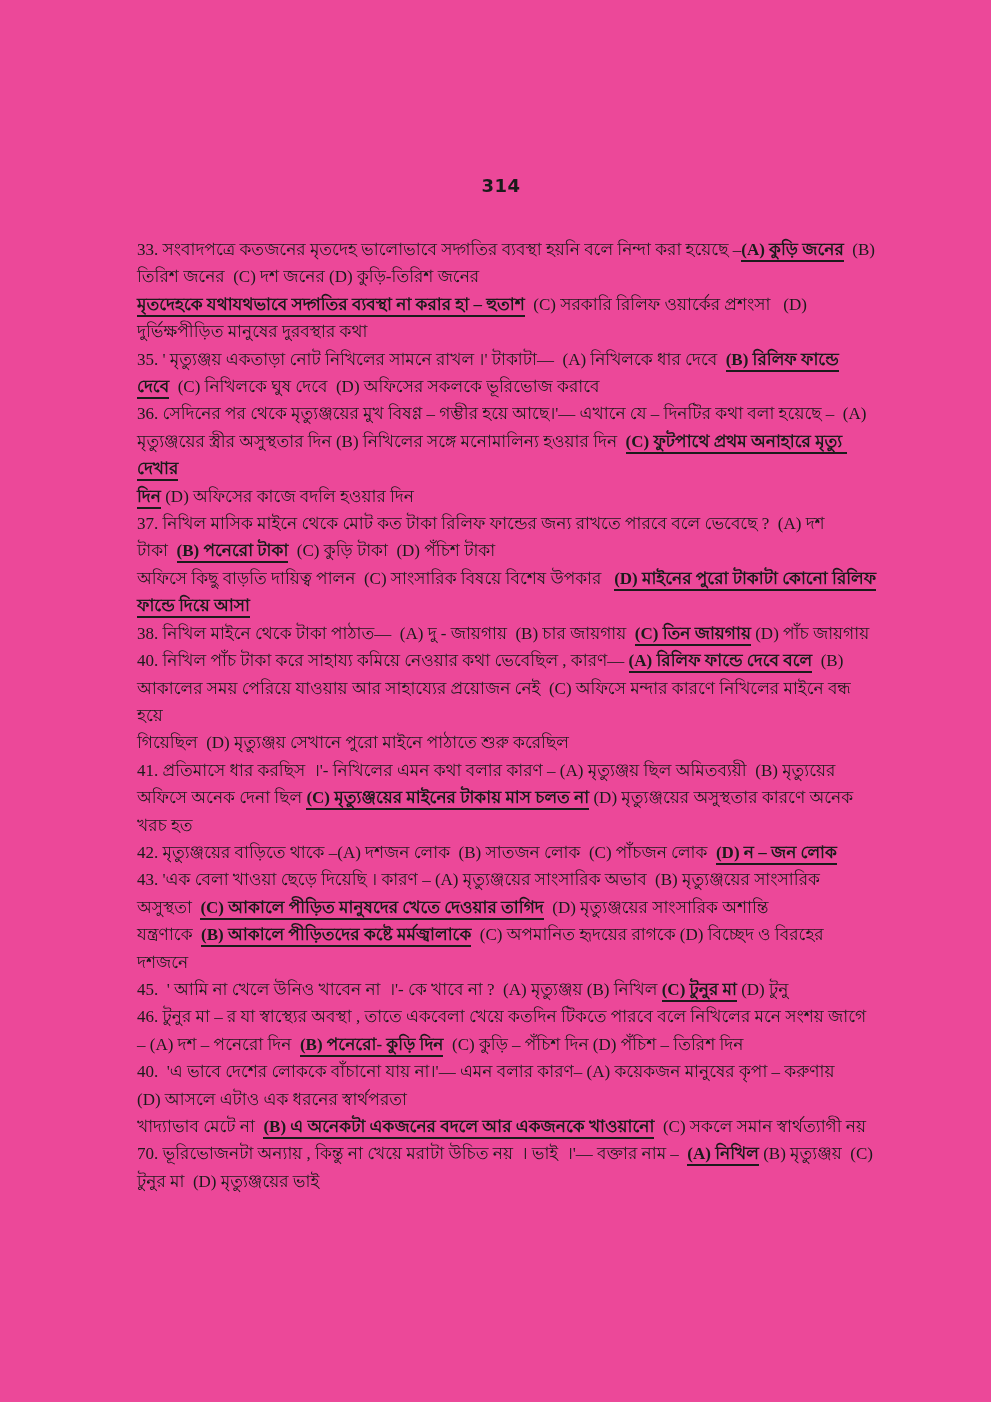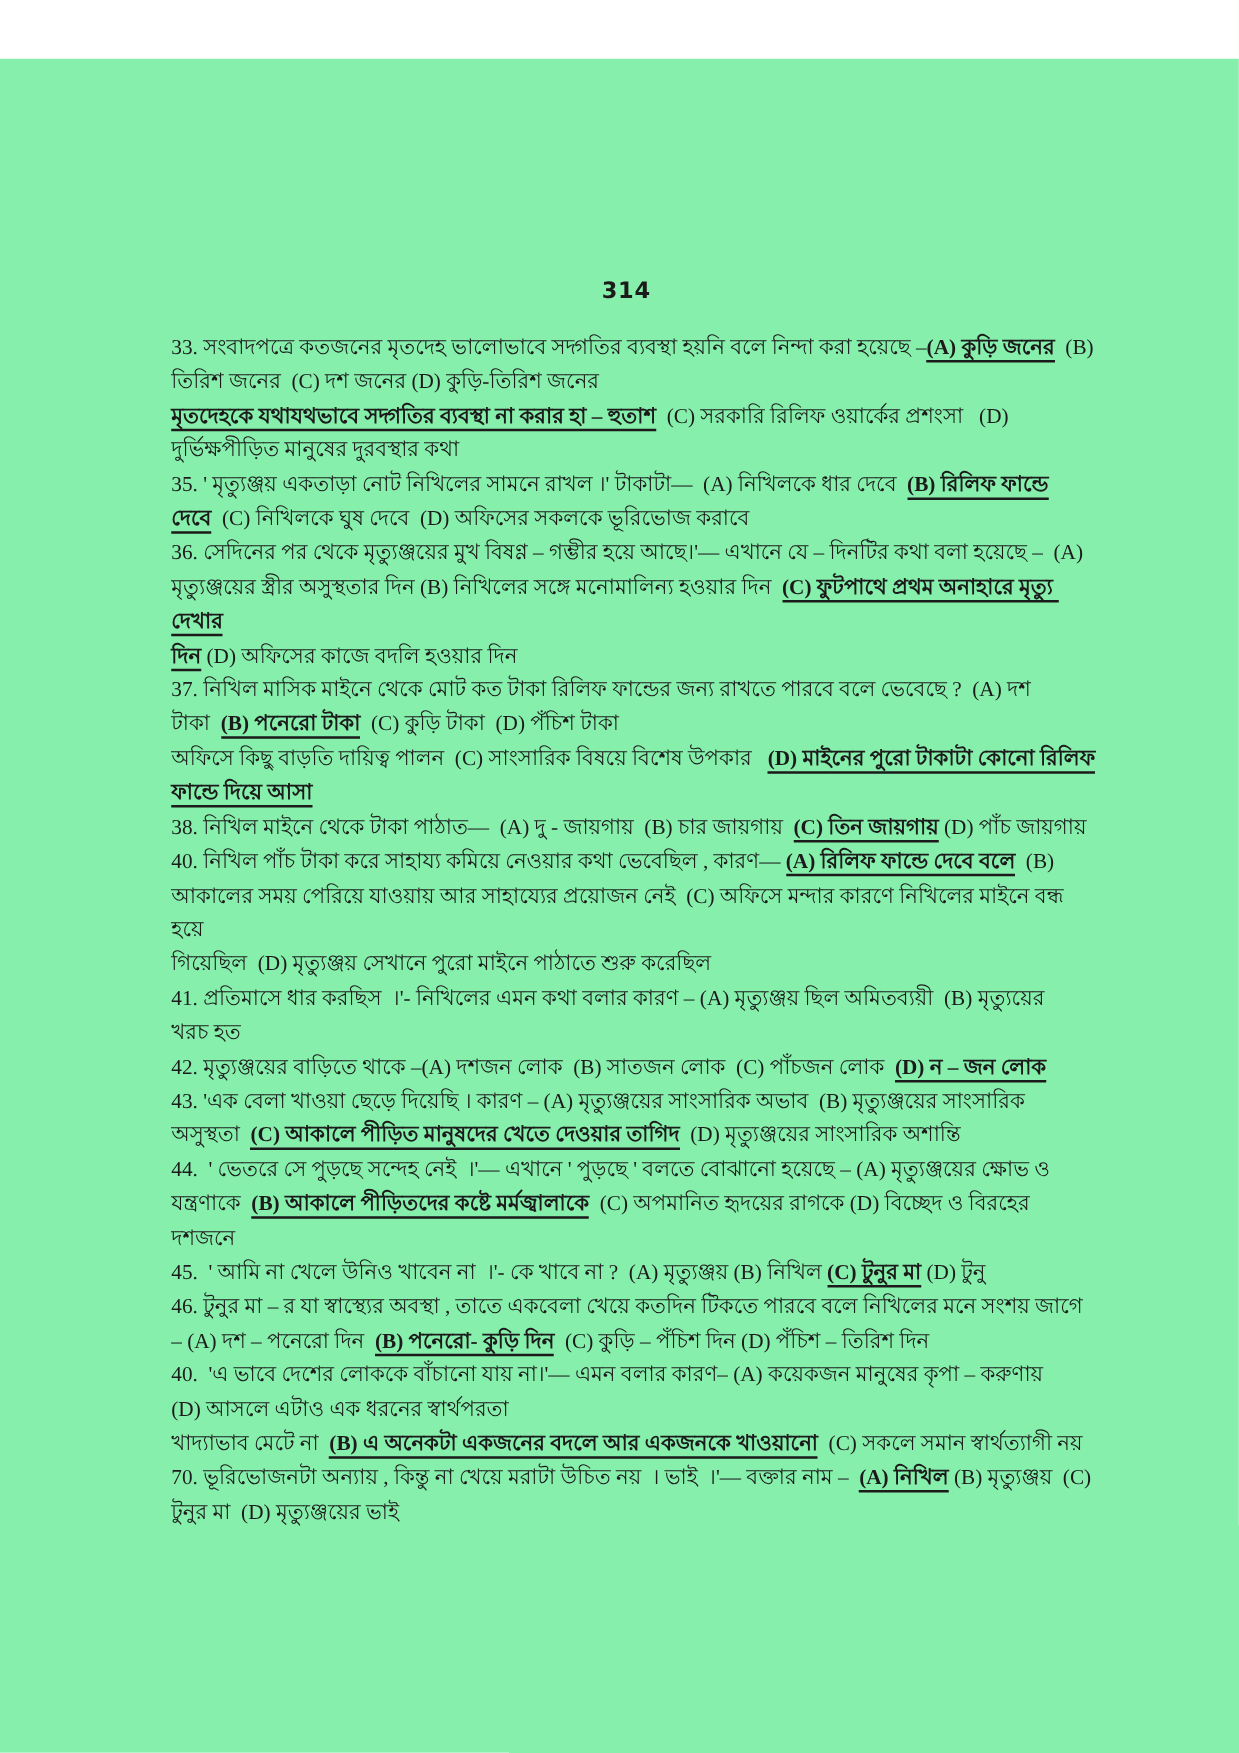--- a/index.html
+++ b/index.html
@@ -11,38 +11,37 @@
     position: relative;
     width: 991px;
     height: 1402px;
     font-family: "Liberation Serif", "DejaVu Sans", serif;
     color: #1b1b1b;
     overflow: hidden;
   }
   .page {
     position: absolute;
     inset: 0;
-    background: #86efac;
-    margin-top: 47px;
+    background: #ec4899;
   }
   .page-number {
     position: absolute;
     top: 175px;
     left: 137px;
     width: 728px;
     text-align: center;
     font-family: "DejaVu Sans", "Liberation Sans", sans-serif;
     font-weight: 700;
     font-size: 18px;
     letter-spacing: 0.5px;
   }
   .content {
     position: absolute;
     left: 137px;
-    top: 217px;
+    top: 236px;
     width: 740px;
   }
   .line {
     white-space: pre-wrap;
     font-size: 17px;
     line-height: 27.4px;
     min-height: 27.4px;
   }
   .seg-normal {
     font-weight: 400;
@@ -70,25 +69,25 @@
       <div class="line"><span class="seg-answer">দিন</span><span class="seg-normal"> (D) অফিসের কাজে বদলি হওয়ার দিন</span></div>
       <div class="line"><span class="seg-normal">37. নিখিল মাসিক মাইনে থেকে মোট কত টাকা রিলিফ ফান্ডের জন্য রাখতে পারবে বলে ভেবেছে ?  (A) দশ</span></div>
       <div class="line"><span class="seg-normal">টাকা  </span><span class="seg-answer">(B) পনেরো টাকা</span><span class="seg-normal">  (C) কুড়ি টাকা  (D) পঁচিশ টাকা</span></div>
       <div class="line"><span class="seg-normal">অফিসে কিছু বাড়তি দায়িত্ব পালন  (C) সাংসারিক বিষয়ে বিশেষ উপকার   </span><span class="seg-answer">(D) মাইনের পুরো টাকাটা কোনো রিলিফ</span></div>
       <div class="line"><span class="seg-answer">ফান্ডে দিয়ে আসা</span></div>
       <div class="line"><span class="seg-normal">38. নিখিল মাইনে থেকে টাকা পাঠাত—  (A) দু - জায়গায়  (B) চার জায়গায়  </span><span class="seg-answer">(C) তিন জায়গায়</span><span class="seg-normal"> (D) পাঁচ জায়গায়</span></div>
       <div class="line"><span class="seg-normal">40. নিখিল পাঁচ টাকা করে সাহায্য কমিয়ে নেওয়ার কথা ভেবেছিল , কারণ— </span><span class="seg-answer">(A) রিলিফ ফান্ডে দেবে বলে</span><span class="seg-normal">  (B)</span></div>
       <div class="line"><span class="seg-normal">আকালের সময় পেরিয়ে যাওয়ায় আর সাহায্যের প্রয়োজন নেই  (C) অফিসে মন্দার কারণে নিখিলের মাইনে বন্ধ হয়ে</span></div>
       <div class="line"><span class="seg-normal">গিয়েছিল  (D) মৃত্যুঞ্জয় সেখানে পুরো মাইনে পাঠাতে শুরু করেছিল</span></div>
       <div class="line"><span class="seg-normal">41. প্রতিমাসে ধার করছিস  ।'- নিখিলের এমন কথা বলার কারণ – (A) মৃত্যুঞ্জয় ছিল অমিতব্যয়ী  (B) মৃত্যুয়ের</span></div>
+      <div class="line"><span class="seg-normal">অফিসে অনেক দেনা ছিল </span><span class="seg-answer">(C) মৃত্যুঞ্জয়ের মাইনের টাকায় মাস চলত না</span><span class="seg-normal"> (D) মৃত্যুঞ্জয়ের অসুস্থতার কারণে অনেক</span></div>
       <div class="line"><span class="seg-normal">খরচ হত</span></div>
       <div class="line"><span class="seg-normal">42. মৃত্যুঞ্জয়ের বাড়িতে থাকে –(A) দশজন লোক  (B) সাতজন লোক  (C) পাঁচজন লোক  </span><span class="seg-answer">(D) ন – জন লোক</span></div>
       <div class="line"><span class="seg-normal">43. 'এক বেলা খাওয়া ছেড়ে দিয়েছি । কারণ – (A) মৃত্যুঞ্জয়ের সাংসারিক অভাব  (B) মৃত্যুঞ্জয়ের সাংসারিক</span></div>
       <div class="line"><span class="seg-normal">অসুস্থতা  </span><span class="seg-answer">(C) আকালে পীড়িত মানুষদের খেতে দেওয়ার তাগিদ</span><span class="seg-normal">  (D) মৃত্যুঞ্জয়ের সাংসারিক অশান্তি</span></div>
-      <div class="line"><span class="seg-normal">44.  ' ভেতরে সে পুড়ছে সন্দেহ নেই  ।'— এখানে ' পুড়ছে ' বলতে বোঝানো হয়েছে – (A) মৃত্যুঞ্জয়ের ক্ষোভ ও</span></div>
       <div class="line"><span class="seg-normal">যন্ত্রণাকে  </span><span class="seg-answer">(B) আকালে পীড়িতদের কষ্টে মর্মজ্বালাকে</span><span class="seg-normal">  (C) অপমানিত হৃদয়ের রাগকে (D) বিচ্ছেদ ও বিরহের দশজনে</span></div>
       <div class="line"><span class="seg-normal">45.  ' আমি না খেলে উনিও খাবেন না  ।'- কে খাবে না ?  (A) মৃত্যুঞ্জয় (B) নিখিল </span><span class="seg-answer">(C) টুনুর মা</span><span class="seg-normal"> (D) টুনু</span></div>
       <div class="line"><span class="seg-normal">46. টুনুর মা – র যা স্বাস্থ্যের অবস্থা , তাতে একবেলা খেয়ে কতদিন টিকতে পারবে বলে নিখিলের মনে সংশয় জাগে</span></div>
       <div class="line"><span class="seg-normal">– (A) দশ – পনেরো দিন  </span><span class="seg-answer">(B) পনেরো- কুড়ি দিন</span><span class="seg-normal">  (C) কুড়ি – পঁচিশ দিন (D) পঁচিশ – তিরিশ দিন</span></div>
       <div class="line"><span class="seg-normal">40.  'এ ভাবে দেশের লোককে বাঁচানো যায় না।'— এমন বলার কারণ– (A) কয়েকজন মানুষের কৃপা – করুণায়</span></div>
       <div class="line"><span class="seg-normal">(D) আসলে এটাও এক ধরনের স্বার্থপরতা</span></div>
       <div class="line"><span class="seg-normal">খাদ্যাভাব মেটে না  </span><span class="seg-answer">(B) এ অনেকটা একজনের বদলে আর একজনকে খাওয়ানো</span><span class="seg-normal">  (C) সকলে সমান স্বার্থত্যাগী নয়</span></div>
       <div class="line"><span class="seg-normal">70. ভূরিভোজনটা অন্যায় , কিন্তু না খেয়ে মরাটা উচিত নয়  । ভাই  ।'— বক্তার নাম –  </span><span class="seg-answer">(A) নিখিল</span><span class="seg-normal"> (B) মৃত্যুঞ্জয়  (C)</span></div>
       <div class="line"><span class="seg-normal">টুনুর মা  (D) মৃত্যুঞ্জয়ের ভাই</span></div>
     </div>

